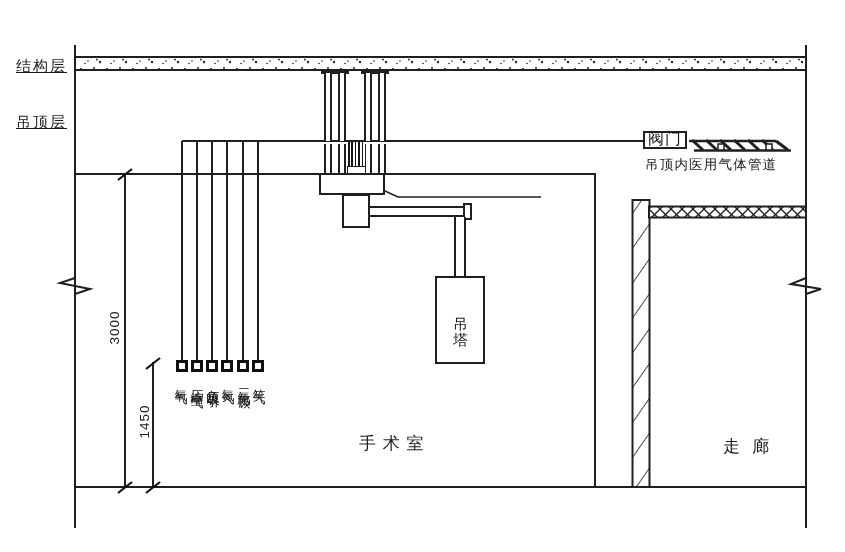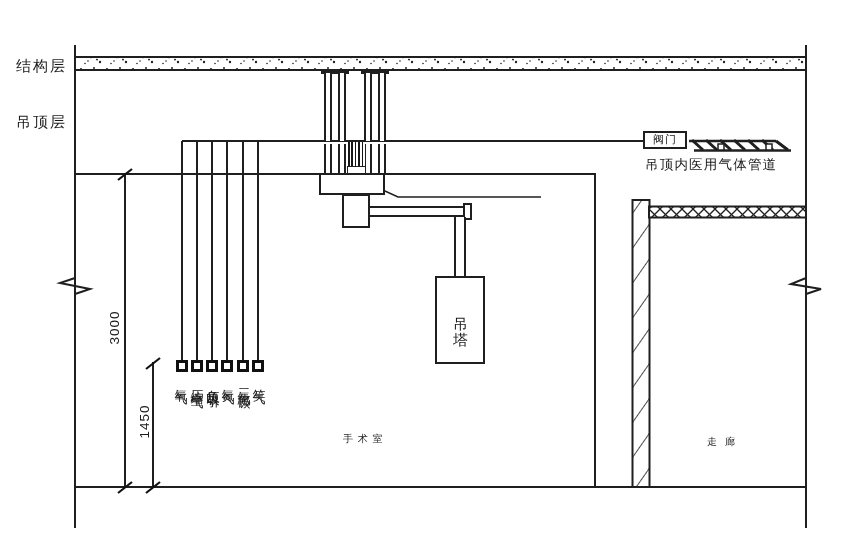--- a/index.html
+++ b/index.html
@@ -9,35 +9,35 @@
   }
   .abs{position:absolute;}
   .hline{position:absolute;background:#1f1f1f;height:2px;}
   .vline{position:absolute;background:#1f1f1f;width:2px;}
   .dimline{position:absolute;background:#1f1f1f;width:1.5px;}
   .whitebox{position:absolute;background:#fff;border:2px solid #1f1f1f;box-sizing:border-box;}
   .rod{position:absolute;width:8px;box-sizing:border-box;border-left:2px solid #1f1f1f;border-right:2px solid #1f1f1f;background:#fff;}
   .rodcap{position:absolute;width:14px;height:3.5px;background:#1f1f1f;}
   .pipe{position:absolute;width:2px;background:#1f1f1f;}
   .outlet{position:absolute;width:12px;height:12px;box-sizing:border-box;border:3px solid #111;background:#fff;}
-  .lbl{position:absolute;font-size:15px;letter-spacing:2px;white-space:nowrap;}
+  .lbl{position:absolute;font-size:15px;letter-spacing:2px;white-space:nowrap;text-decoration:underline;}
   .note{position:absolute;font-size:14px;letter-spacing:0.5px;white-space:nowrap;}
   .gascol{
     position:absolute;top:379px;writing-mode:vertical-rl;text-orientation:upright;
     font-size:13px;letter-spacing:2px;line-height:15px;transform:translateX(-50%);
   }
   .dimtext{
     position:absolute;width:44px;height:15px;font-size:13.5px;text-align:center;
     transform:rotate(-90deg);transform-origin:center;letter-spacing:1px;
   }
   .bundle{
     position:absolute;left:348px;top:142px;width:17px;height:25px;
     background:repeating-linear-gradient(90deg,#161616 0 1.6px,#ffffff 1.6px 3.4px);
   }
-  .roomlbl{position:absolute;font-size:10px;white-space:nowrap;}
+  .roomlbl{position:absolute;font-size:17px;white-space:nowrap;margin-left:16px;}
   .vtext{writing-mode:vertical-rl;text-orientation:upright;}
   svg{position:absolute;left:0;top:0;}
 </style>
 </head>
 <body>
 
 <div id="canvas">
 
   <div class="vline" style="left:74px;top:45px;height:483px;"></div>
   <div class="vline" style="left:805px;top:45px;height:483px;"></div>
@@ -162,21 +162,21 @@
   <div class="outlet" style="left:252px;top:360px;"></div>
 
   <div class="gascol" style="left:181px;">氧气</div>
   <div class="gascol" style="left:197px;">压缩空气</div>
   <div class="gascol" style="left:213px;">负压吸引</div>
   <div class="gascol" style="left:228px;">氮气</div>
   <div class="gascol" style="left:244px;">二氧化碳</div>
   <div class="gascol" style="left:259px;">笑气</div>
 
   <div class="whitebox" style="left:643px;top:131px;width:44px;height:18px;">
-    <div style="position:absolute;left:50%;top:50%;transform:translate(-50%,-52%);font-size:11px;letter-spacing:1px;white-space:nowrap;">阀门</div>
+    <div style="position:absolute;left:50%;top:50%;transform:translate(-50%,-52%);font-size:16px;letter-spacing:1px;white-space:nowrap;">阀门</div>
   </div>
 
   <div class="lbl" style="left:16px;top:57px;">结构层</div>
   <div class="lbl" style="left:16px;top:113px;">吊顶层</div>
   <div class="note" style="left:645px;top:156px;font-size:13.5px;letter-spacing:1.2px;text-align:center;">吊顶内医用气体管道</div>
   <div class="roomlbl" style="left:343px;top:432px;letter-spacing:1px;">手 术 室</div>
   <div class="roomlbl" style="left:707px;top:435px;letter-spacing:1px;font-family:Liberation Mono, monospace;">走 廊</div>
   <div class="dimtext" style="left:92px;top:320px;">3000</div>
   <div class="dimtext" style="left:122px;top:414px;">1450</div>
 

